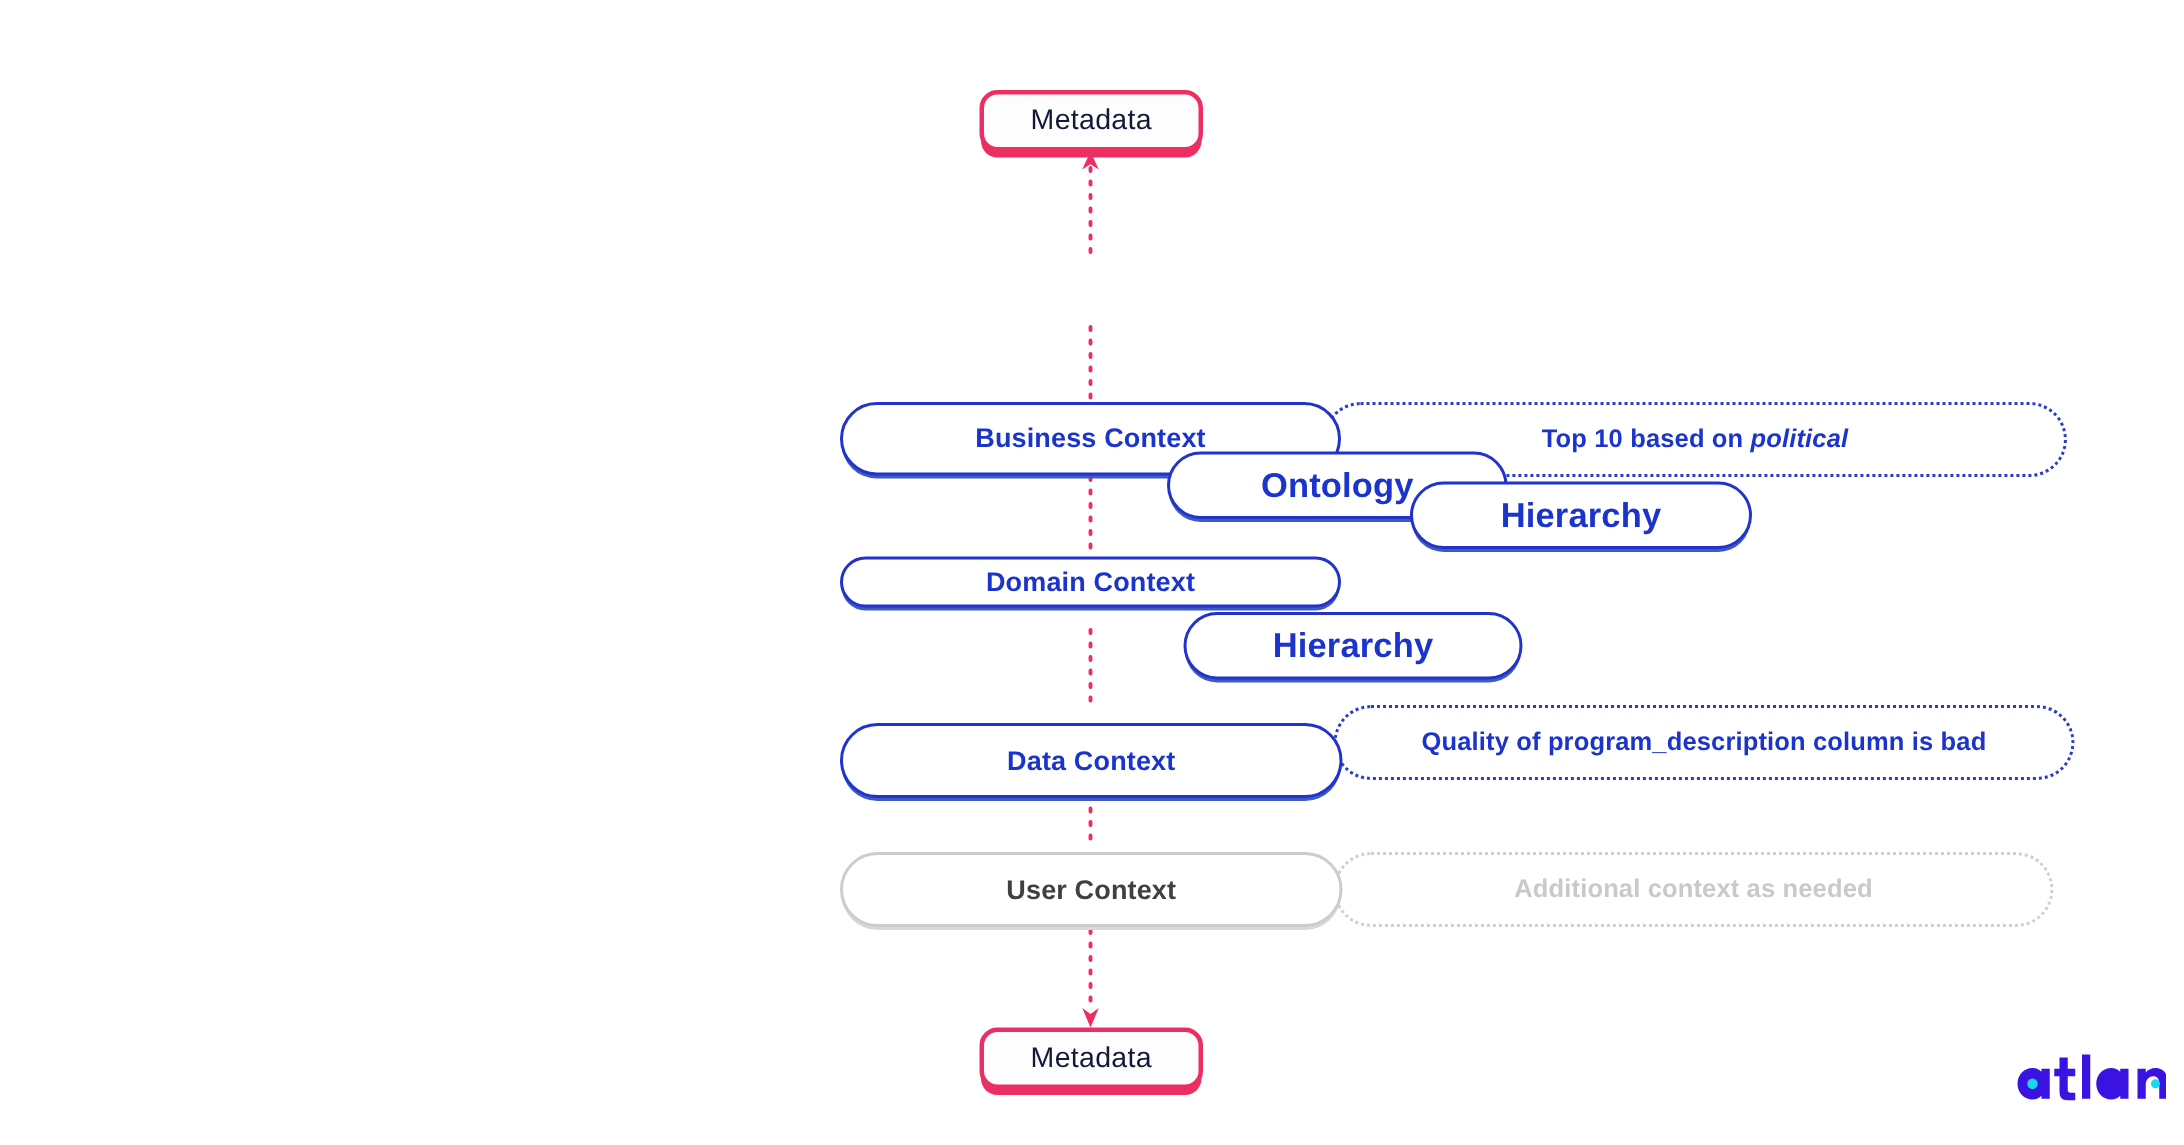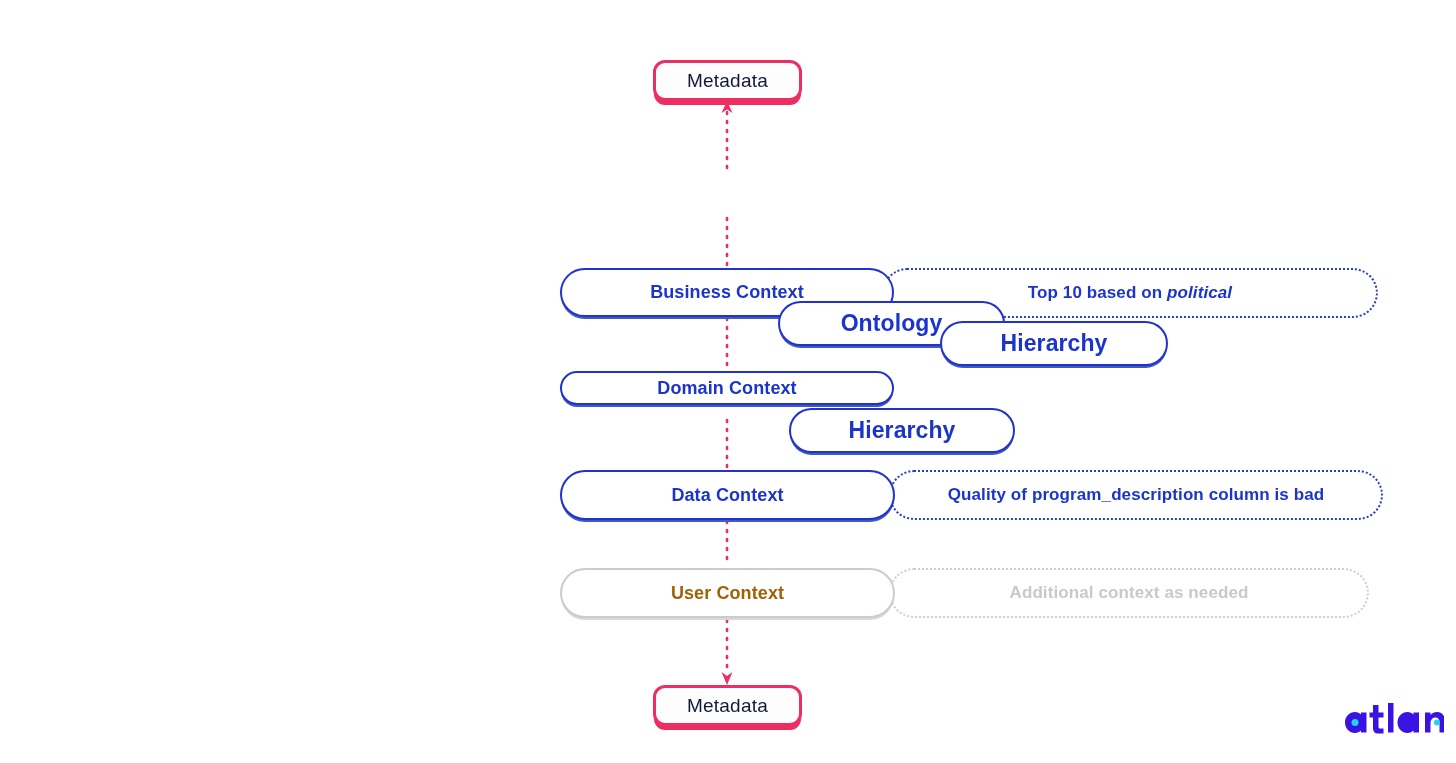--- a/index.html
+++ b/index.html
@@ -90,21 +90,21 @@
     font-size: 18px;
     font-weight: 700;
     letter-spacing: .1px;
   }
   .pill.small {
     font-size: 23px;
     border-radius: 23px;
   }
   .pill.muted {
     border-color: #cccccc;
-    color: #a16207;
+    color: #404040;
     box-shadow: 0 3px 0 -1px #d8d8d8;
   }
 
   
   .brand {
     position: absolute;
     left: 1340px;
     top: 700px;
     width: 104px;
     height: 40px;
@@ -140,21 +140,21 @@
   <div class="pill" style="left:560px; top:268px; width:334px; height:49px;">Business Context</div>
   <div class="pill small" style="left:778px; top:301px; width:227px; height:45px;">Ontology</div>
   <div class="pill small" style="left:940px; top:321px; width:228px; height:45px;">Hierarchy</div>
 
   <div class="pill" style="left:560px; top:371px; width:334px; height:34px;">Domain Context</div>
   <div class="pill small" style="left:789px; top:408px; width:226px; height:45px;">Hierarchy</div>
 
   <div class="dotted-box" style="left:889px; top:470px; width:494px; height:50px;">
     <span class="dotted-label">Quality of program_description column is bad</span>
   </div>
-  <div class="pill" style="left:560px; top:470px; width:335px; height:50px;">Data Context</div>
+  <div class="pill" style="left:560px; top:482px; width:335px; height:50px;">Data Context</div>
 
   <div class="dotted-box muted" style="left:889px; top:568px; width:480px; height:50px;">
     <span class="dotted-label muted">Additional context as needed</span>
   </div>
   <div class="pill muted" style="left:560px; top:568px; width:335px; height:50px;">User Context</div>
 
   <div class="metadata-box" style="left:653px; top:685px; width:149px; height:41px;">Metadata</div>
 
   <svg class="brand" viewBox="0 0 208 72" xmlns="http://www.w3.org/2000/svg">
     <g fill="#3a13e3">

